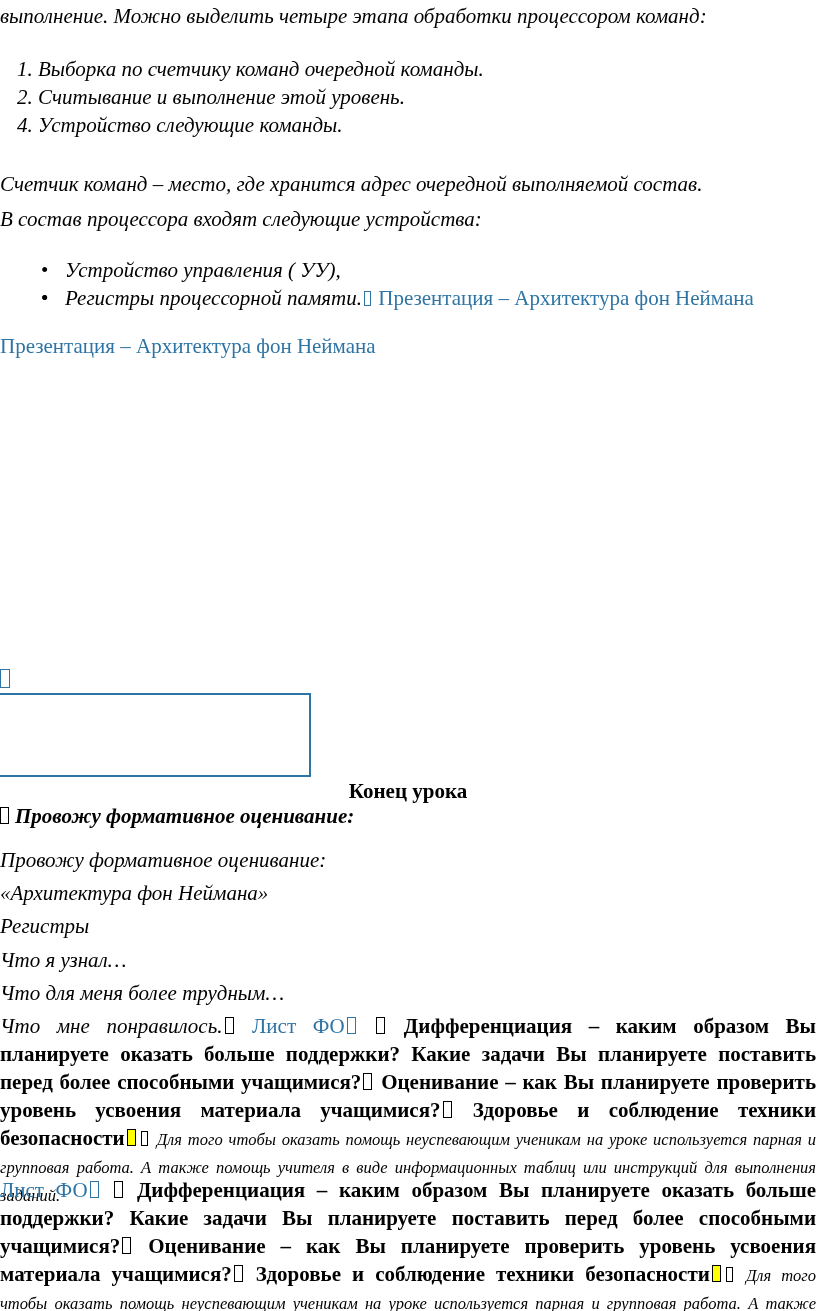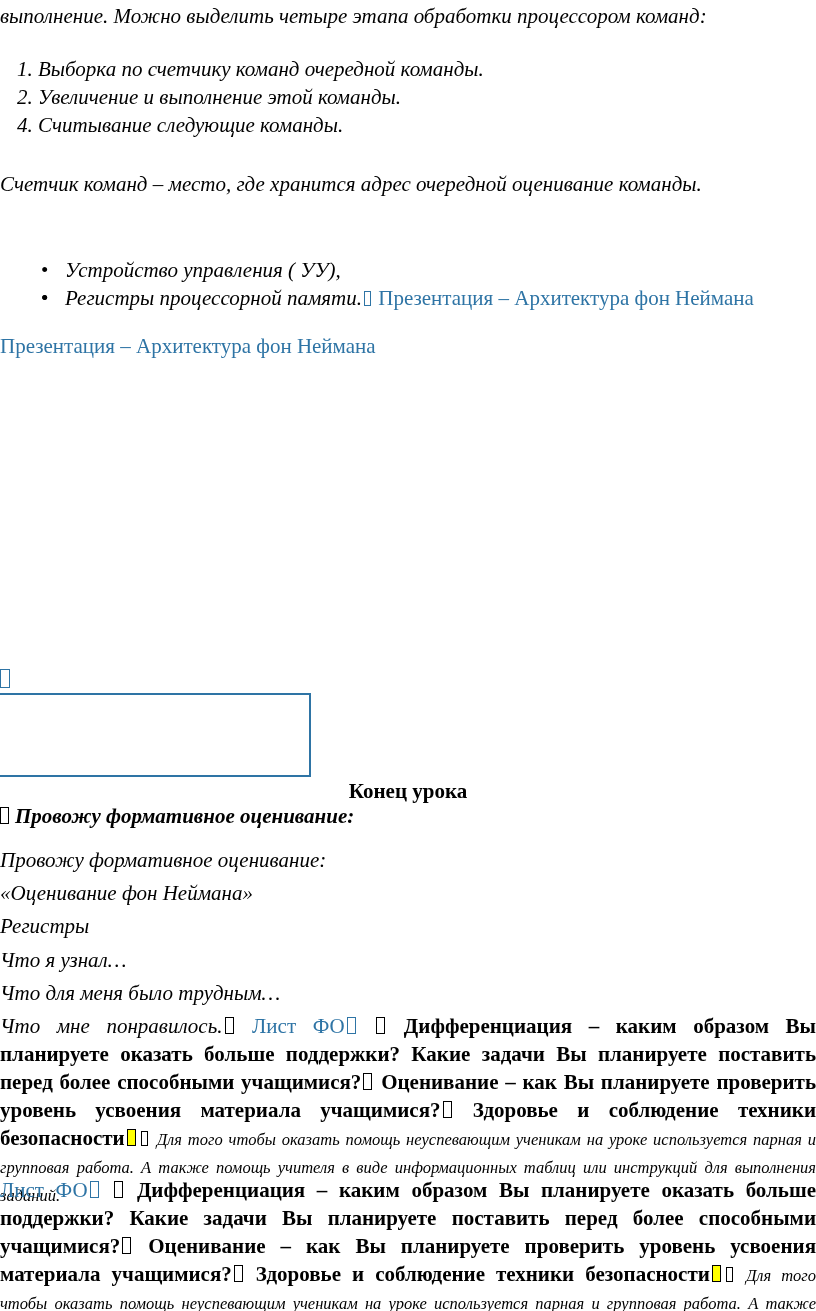--- a/index.html
+++ b/index.html
@@ -61,32 +61,35 @@
     <span>выполнение. Можно выделить четыре этапа обработки процессором команд:</span>
   </div>
 
   <div class="abs it steps" style="top:55px">
     <div class="row">
       <span>1.</span>
       <span>Выборка по счетчику команд очередной команды.</span>
     </div>
     <div class="row">
       <span>2.</span>
-      <span>Увеличение и выполнение этой команды.</span>
+      <span>Считывание и выполнение этой уровень.</span>
     </div>
     <div class="row">
       <span>4.</span>
-      <span>Считывание следующие команды.</span>
+      <span>Устройство следующие команды.</span>
     </div>
   </div>
 
   <div class="abs it" style="top:171px">
-    <span>Счетчик команд – место, где хранится адрес очередной оценивание команды.</span>
+    <span>Счетчик команд – место, где хранится адрес очередной выполняемой состав.</span>
   </div>
 
+  <div class="abs it" style="top:206px">
+    <span>В состав процессора входят следующие устройства:</span>
+  </div>
 
   <div class="abs it bullets" style="top:256px">
     <div class="row">
       <span class="dot">•</span>
       <span>Устройство управления ( УУ),</span>
     </div>
     <div class="row">
       <span class="dot">•</span>
     </div>
     <div class="row">
@@ -109,30 +112,30 @@
   <div class="abs b center" style="top:778px">
     <span>Конец урока</span>
   </div>
 
   <div class="abs b it" style="top:803px"><span class="tofu lead" style="font-style:normal"></span><span>Провожу формативное оценивание:</span></div>
 
   <div class="abs it" style="top:847px">
     <span>Провожу формативное оценивание:</span>
   </div>
   <div class="abs it" style="top:880px">
-    <span>«Оценивание фон Неймана»</span>
+    <span>«Архитектура фон Неймана»</span>
   </div>
   <div class="abs it" style="top:913px">
     <span>Регистры</span>
   </div>
   <div class="abs it" style="top:947px">
     <span>Что я узнал…</span>
   </div>
   <div class="abs it" style="top:980px">
-    <span>Что для меня было трудным…</span>
+    <span>Что для меня более трудным…</span>
   </div>
 
   <div class="abs para just" style="top:1012px"><span class="it">Что мне понравилось.</span><span class="tofu"></span>
     <a class="link">Лист ФО</a><span class="tofu blue"></span>
     <span class="tofu"></span>
     <span class="b">Дифференциация – каким образом Вы планируете оказать больше поддержки? Какие задачи Вы планируете поставить перед более способными учащимися?</span><span class="tofu"></span>
     <span class="b">Оценивание – как Вы планируете проверить уровень усвоения материала учащимися?</span><span class="tofu"></span>
     <span class="b">Здоровье и соблюдение техники безопасности</span><span class="tofu hl"></span><span class="tofu slim"></span>
     <span class="small it">Для того чтобы оказать помощь неуспевающим ученикам на уроке используется парная и групповая работа. А также помощь учителя в виде информационных таблиц или инструкций для выполнения заданий.</span>
   </div>

